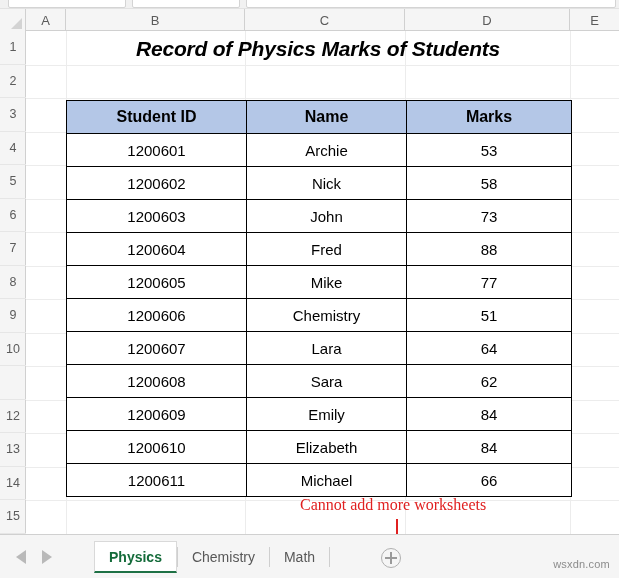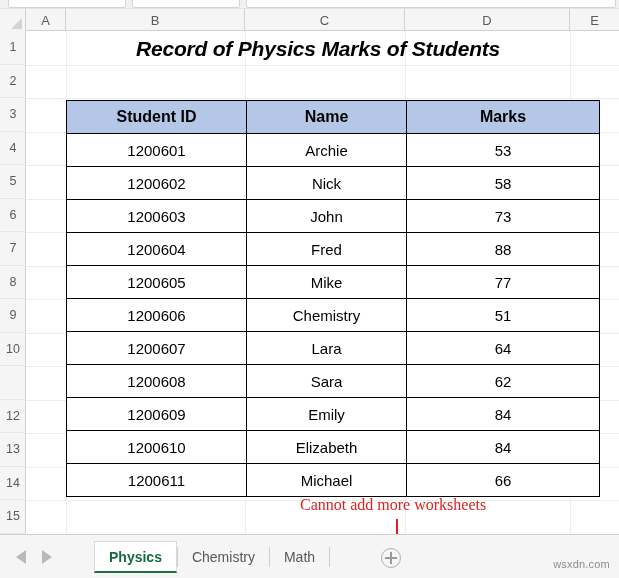--- a/index.html
+++ b/index.html
@@ -149,21 +149,21 @@
     color: #000000;
   }
   .data-table td {
     background: #ffffff;
     font-size: 15px;
     font-weight: normal;
     color: #000000;
   }
   .c-id    { width: 180px; }
   .c-name  { width: 160px; }
-  .c-marks { width: 193px; }
+  .c-marks { width: 165px; }
 
   
   .annot-text {
     position: absolute;
     left: 300px; top: 496px;
     font-family: "Liberation Serif", serif;
     font-size: 16px;
     color: #e02020;
     white-space: nowrap;
   }

